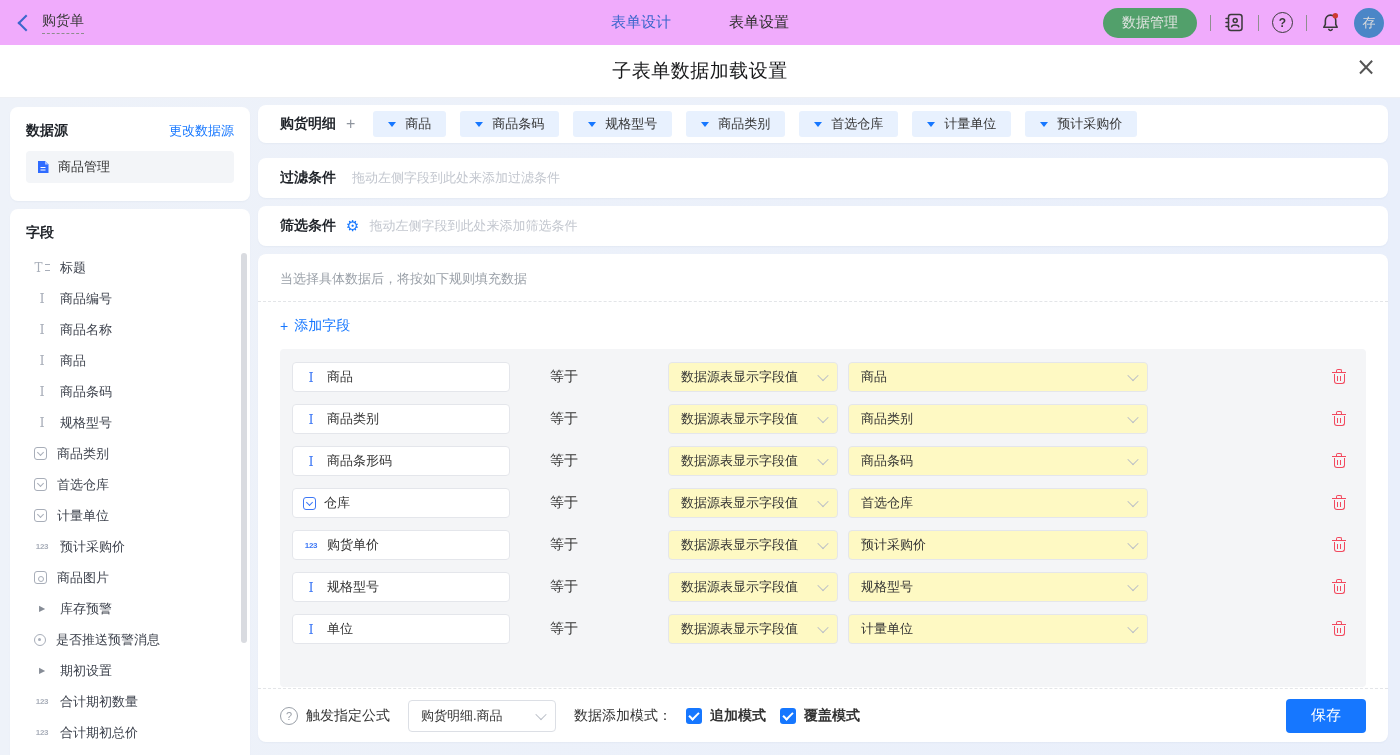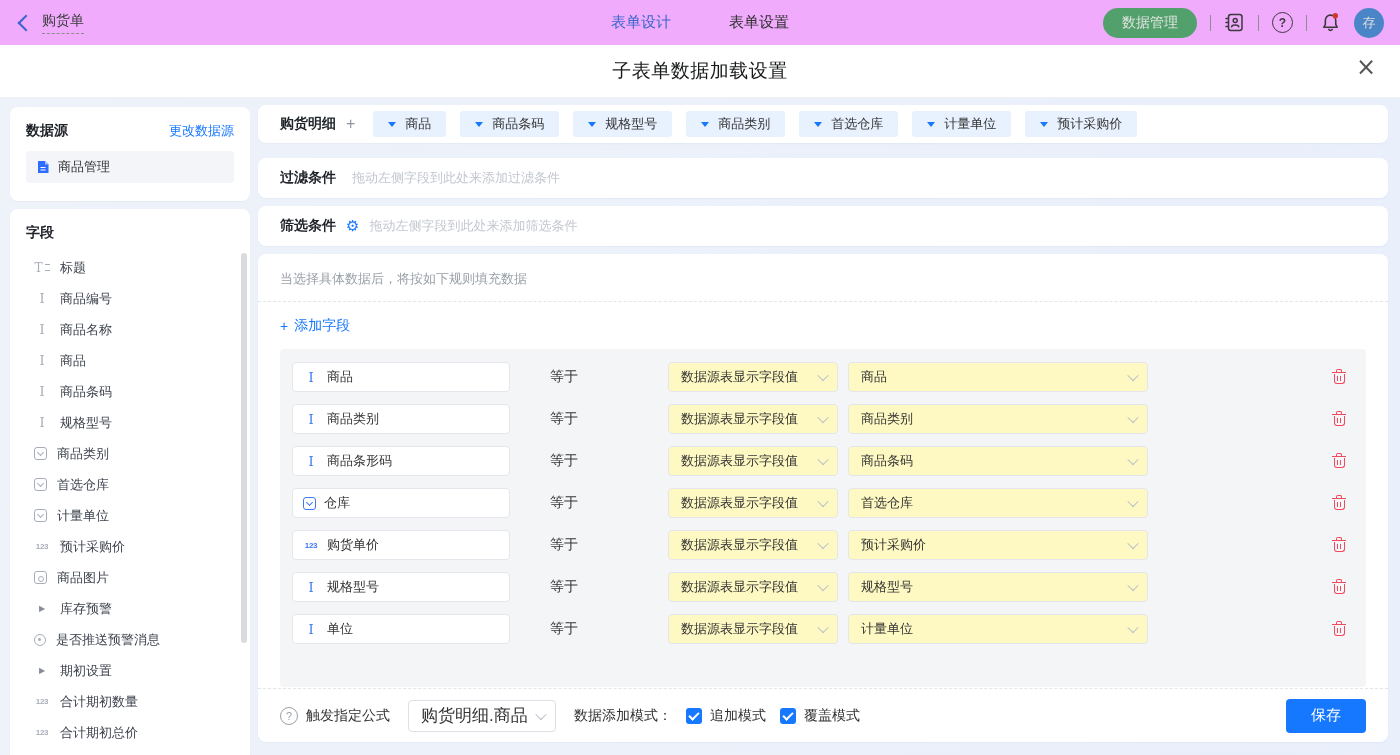--- a/index.html
+++ b/index.html
@@ -79,23 +79,23 @@
   .trash{position:relative;width:14px;height:16px;justify-self:end;margin-right:8px;cursor:pointer;}
   .trash::before{content:"";position:absolute;left:0;right:0;top:2.6px;height:1.5px;background:#f2495e;}
   .trash::after{content:"";position:absolute;left:4px;top:0;width:4px;height:2px;border:1.4px solid #f2495e;border-bottom:none;border-radius:2px 2px 0 0;}
   .tbody{position:absolute;left:1.5px;right:1.5px;top:5px;bottom:1px;border:1.4px solid #f2495e;border-top:none;border-radius:0 0 3px 3px;}
   .tbody::before,.tbody::after{content:"";position:absolute;top:2px;bottom:2px;width:1.2px;background:#f2495e;}
   .tbody::before{left:2.4px;} .tbody::after{right:2.4px;}
   
   .rules-foot{position:absolute;bottom:0;left:0;right:0;height:54px;border-top:1px dashed #e3e5e8;display:flex;align-items:center;padding:0 22px;box-sizing:border-box;}
   .q-circ{width:16px;height:16px;min-width:16px;border:1.3px solid #9aa0a8;border-radius:50%;color:#9aa0a8;font-size:11px;display:flex;align-items:center;justify-content:center;margin-right:8px;cursor:pointer;}
   .foot-label{font-size:14px;color:#333;}
-  .foot-sel{width:148px;height:32px;margin:0 18px;box-sizing:border-box;background:#fff;border:1px solid #dcdfe5;border-radius:4px;display:flex;align-items:center;padding:0 10px 0 12px;font-size:17px;color:#333;cursor:pointer;}
+  .foot-sel{width:148px;height:32px;margin:0 18px;box-sizing:border-box;background:#fff;border:1px solid #dcdfe5;border-radius:4px;display:flex;align-items:center;padding:0 10px 0 12px;font-size:13px;color:#333;cursor:pointer;}
   .foot-sel span{flex:1;}
-  .cbx-group{display:flex;align-items:center;gap:8px;margin-left:14px;cursor:pointer;}
+  .cbx-group{display:flex;align-items:center;gap:8px;margin-left:14px;cursor:pointer;font-weight:bold;}
   .cbx{width:16px;height:16px;background:#1677ff;border-radius:3px;position:relative;}
   .cbx::after{content:"";position:absolute;left:3.4px;top:4px;width:8px;height:4px;border-left:2px solid #fff;border-bottom:2px solid #fff;transform:rotate(-45deg);}
   .save-btn{margin-left:auto;width:80px;height:34px;background:#1677ff;border:none;border-radius:4px;color:#fff;font-size:15px;cursor:pointer;font-family:inherit;}
 </style>
 </head>
 <body>
 
 <div class="topbar">
   <div class="tb-left">
     <span class="back-chev"></span>

